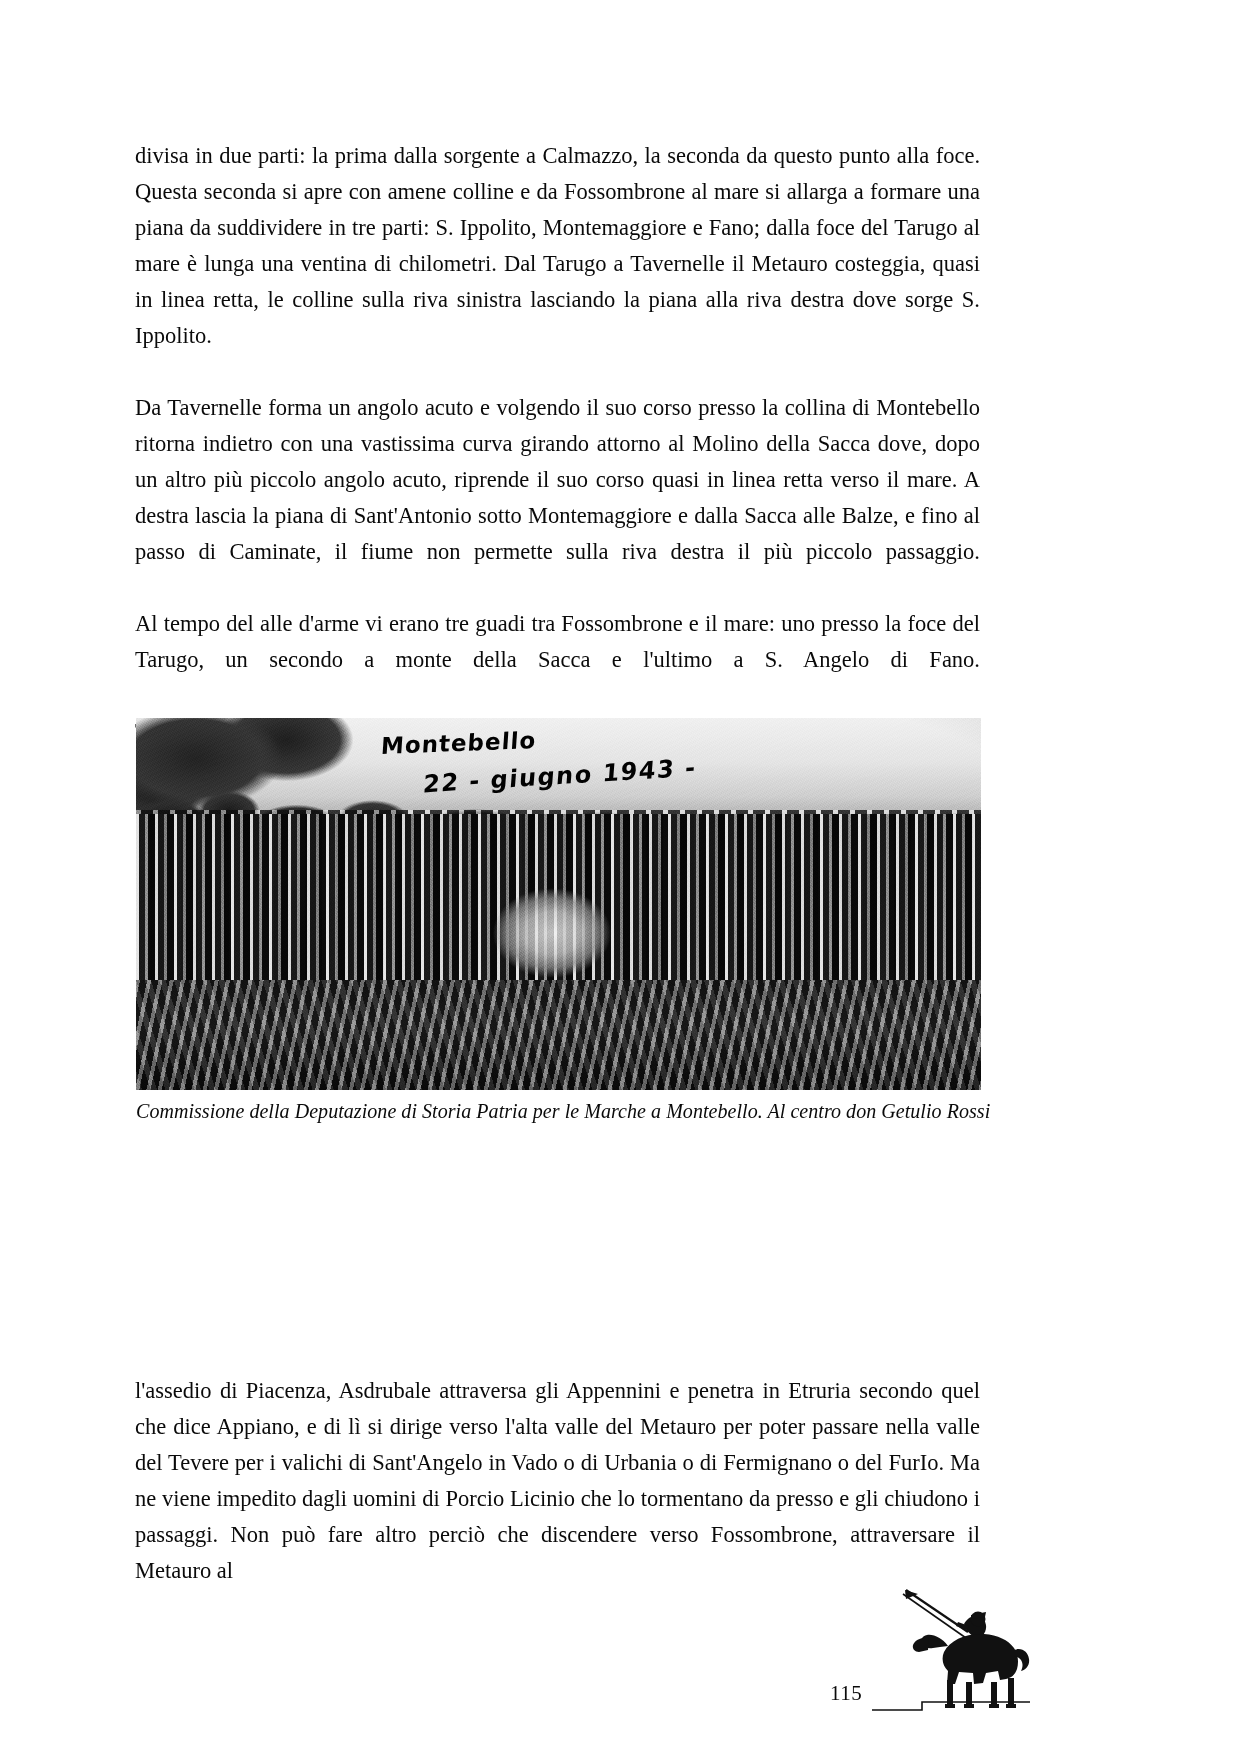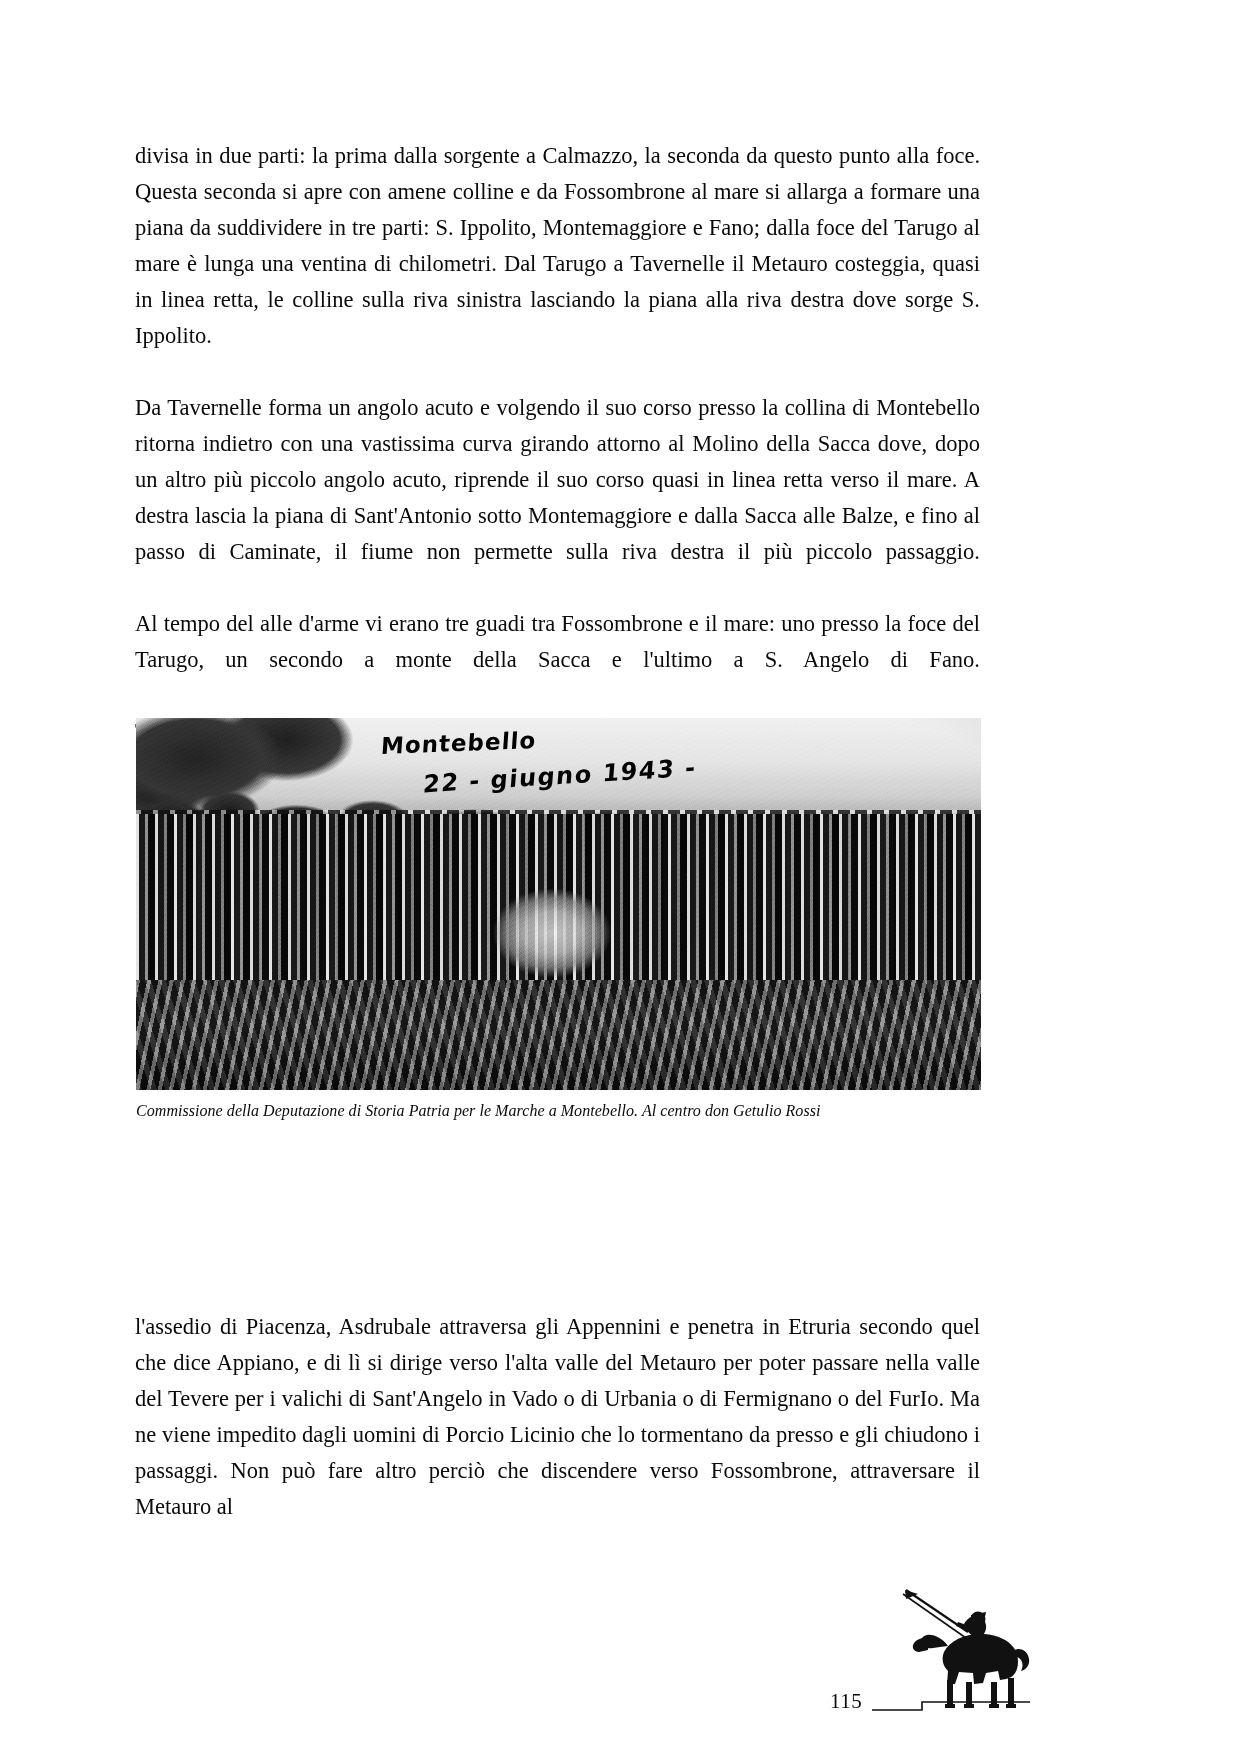--- a/index.html
+++ b/index.html
@@ -35,21 +35,21 @@
   }
   
   .textblock p:after {
     content: "";
     display: inline-block;
     width: 100%;
   }
   .textblock p.nostretch:after { display: none; }
 
   #top-text  { top: 138px; }
-  #bottom-text { top: 1309px; }
+  #bottom-text { top: 1373px; }
 
   
   .figure {
     position: absolute;
     left: 136px;
     top: 718px;
     width: 845px;
   }
   .photo-frame {
     position: relative;
@@ -150,40 +150,40 @@
     font-size: 24px;
     letter-spacing: 1.5px;
     display: inline-block;
     margin-left: 42px;
     margin-top: 6px;
     transform: rotate(-3.5deg) skewX(-8deg);
   }
 
   .fig-caption {
     margin-top: 11px;
-    font-size: 16px;
+    font-size: 20px;
     font-style: italic;
     line-height: 20px;
     letter-spacing: 0.05px;
     color: #0a0a0a;
     white-space: nowrap;
   }
 
   
   .footer {
     position: absolute;
     left: 830px;
     top: 1588px;
     width: 200px;
     height: 140px;
   }
   .page-number {
     position: absolute;
     left: 0px;
-    top: 101px;
+    top: 93px;
     font-size: 21px;
     letter-spacing: .5px;
     color: #0a0a0a;
   }
   .colophon {
     position: absolute;
     left: 42px;
     top: 0px;
     width: 158px;
     height: 140px;

